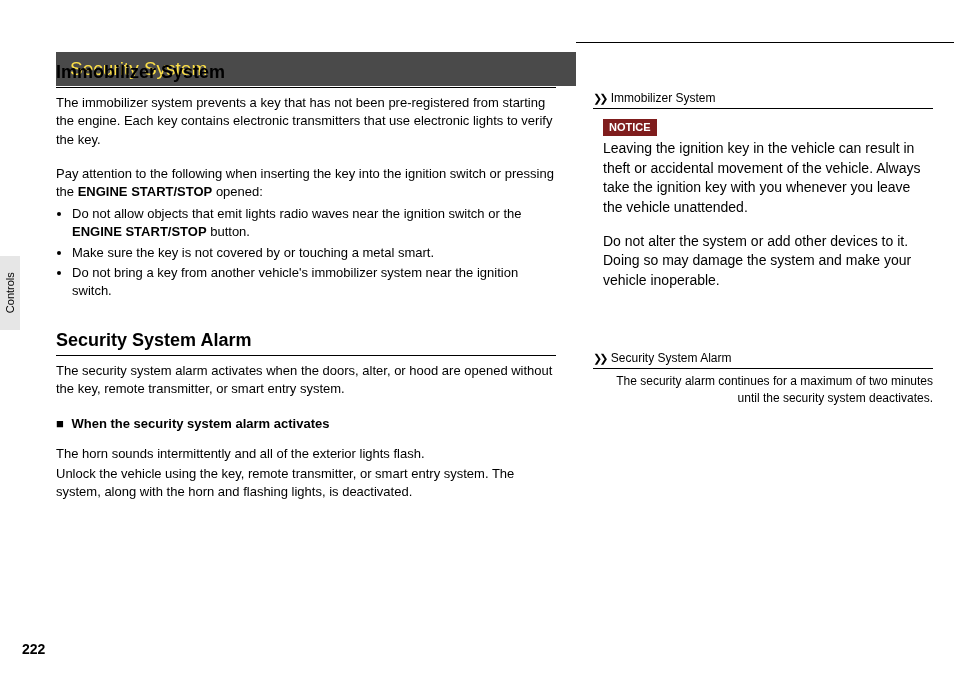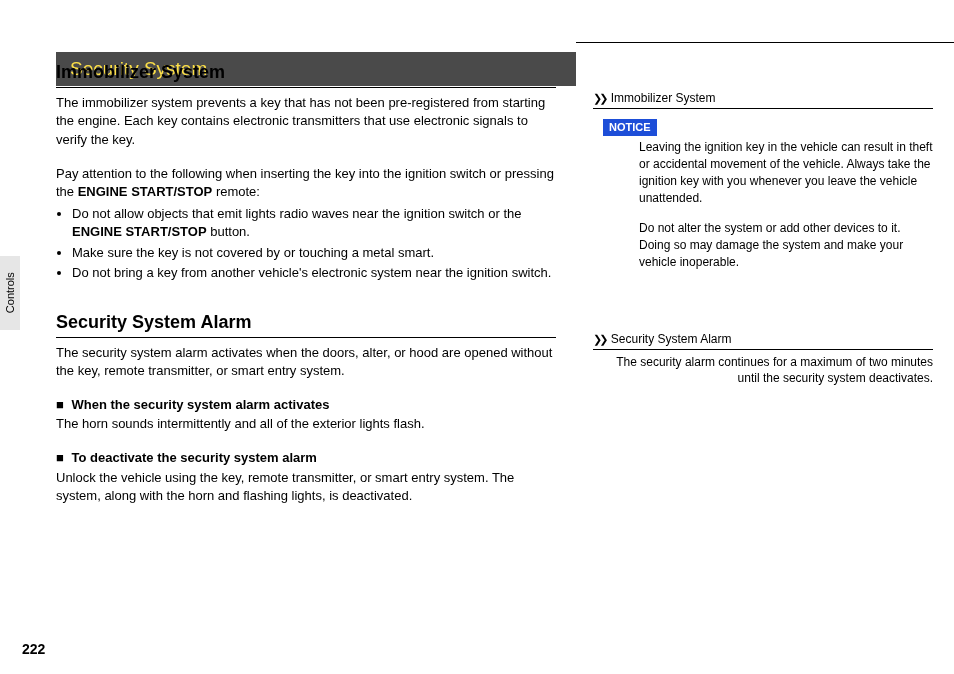--- a/index.html
+++ b/index.html
@@ -94,30 +94,29 @@
     content: "❯❯";
     letter-spacing: -3px;
     margin-right: 2px;
     font-size: 11px;
   }
   .notice-box {
     margin: 10px 0 6px 10px;
   }
   .notice-tag {
     display: inline-block;
-    background: #1d4ed8;
+    background: #7f1d1d;
     color: #fff;
     font-weight: bold;
     font-size: 11px;
     padding: 1px 6px;
     margin-bottom: 3px;
   }
   .notice-text {
-    font-size: 12px;
-    margin-left: 36px;
+    font-size: 14px;
   }
   .side-block2 {
     margin-top: 60px;
   }
   .side-para {
     margin: 4px 0 0 10px;
     font-size: 12px;
     text-align: right;
   }
   .side-tab {
@@ -154,45 +153,42 @@
   </div>
   <div class="header-rule"></div>
 
   <div class="side-tab">
     <span>Controls</span>
   </div>
 
   <div class="main-col">
 
     <h2 class="section">Immobilizer System</h2>
-    <p class="para">The immobilizer system prevents a key that has not been pre-registered from starting the engine. Each key contains electronic transmitters that use electronic signals to verify the key.</p>
+    <p class="para">The immobilizer system prevents a key that has not been pre-registered from starting the engine. Each key contains electronic transmitters that use electronic lights to verify the key.</p>
 
     <p class="para spaced">
-      <span>Pay attention to the following when inserting the key into the ignition switch or pressing the </span><span class="strong">ENGINE START/STOP</span><span> remote:</span>
+      <span>Pay attention to the following when inserting the key into the ignition switch or pressing the </span><span class="strong">ENGINE START/STOP</span><span> opened:</span>
     </p>
 
     <ul class="bullets">
       <li>
         <span>Do not allow objects that emit lights radio waves near the ignition switch or the </span><span class="strong">ENGINE START/STOP</span><span> button.</span>
       </li>
       <li>Make sure the key is not covered by or touching a metal smart.</li>
-      <li>Do not bring a key from another vehicle's electronic system near the ignition switch.</li>
+      <li>Do not bring a key from another vehicle's immobilizer system near the ignition switch.</li>
     </ul>
 
     <h2 class="section" style="margin-top:28px">Security System Alarm</h2>
     <p class="para">The security system alarm activates when the doors, alter, or hood are opened without the key, remote transmitter, or smart entry system.</p>
 
     <div class="sub-square">
       <span>When the security system alarm activates</span>
     </div>
-    <p class="para" style="margin-top:0">The horn sounds intermittently and all of the exterior lights flash.</p>
-
-    <div class="sub-square">
-      <span>To deactivate the security system alarm</span>
-    </div>
+    <p class="para" style="margin-top:12px">The horn sounds intermittently and all of the exterior lights flash.</p>
+
     <p class="para" style="margin-top:2px">Unlock the vehicle using the key, remote transmitter, or smart entry system. The system, along with the horn and flashing lights, is deactivated.</p>
 
   </div>
 
   <div class="side-col">
 
     <div class="side-ref">
       <span>Immobilizer System</span>
     </div>
 

